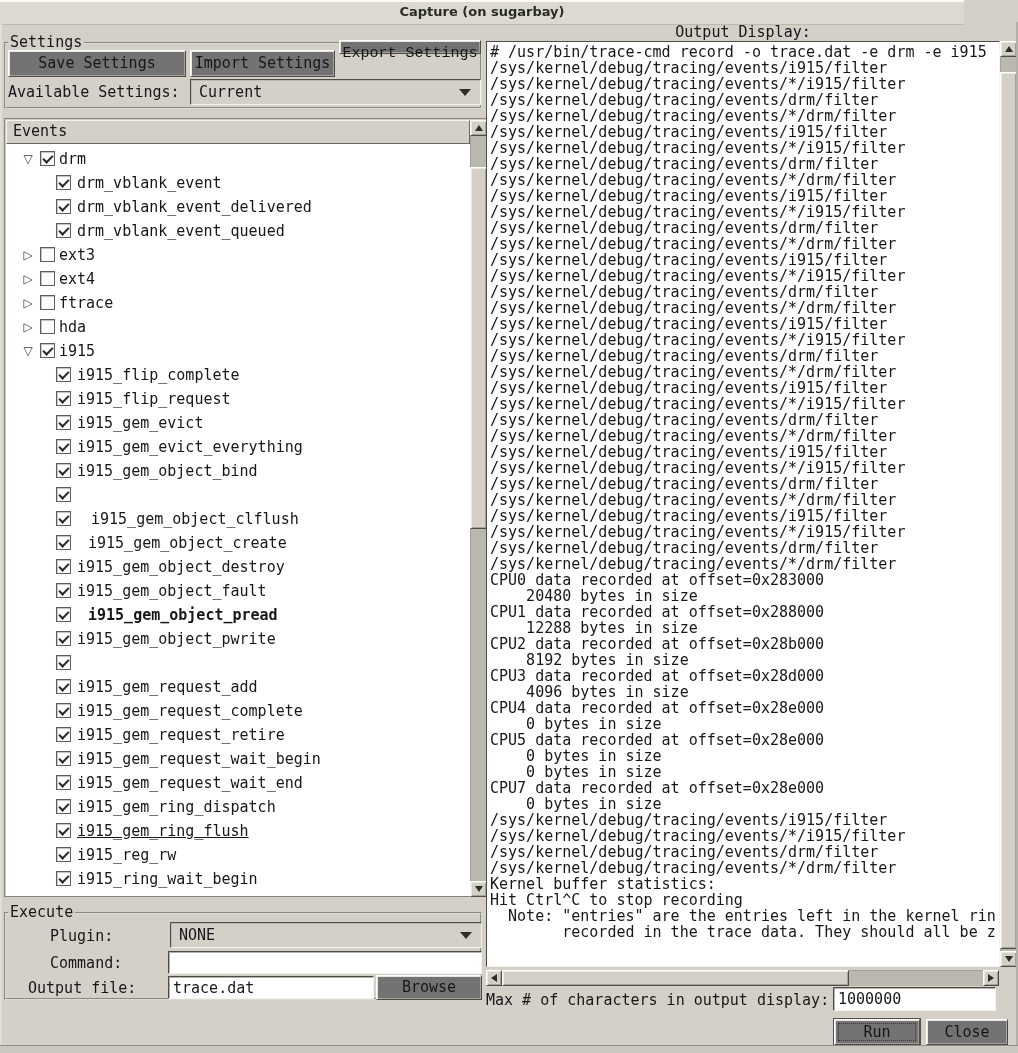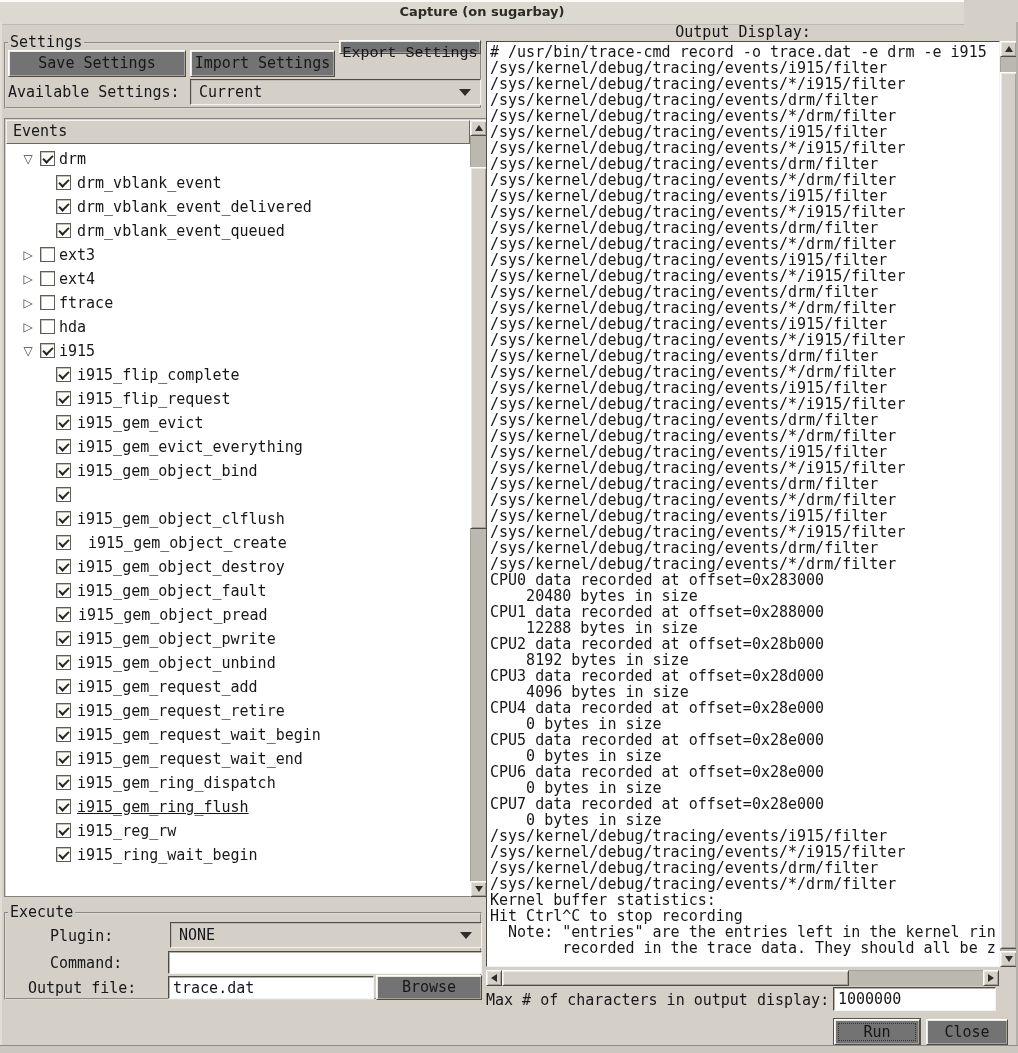--- a/index.html
+++ b/index.html
@@ -194,56 +194,60 @@
     <span class="checkbox checked" style="left: 50px;"></span>
     <span class="tree-label" style="left: 71px;">i915_gem_object_bind</span>
   </div>
         <div class="tree-row">
 
     <span class="checkbox checked" style="left: 50px;"></span>
   </div>
         <div class="tree-row">
 
     <span class="checkbox checked" style="left: 50px;"></span>
-    <span class="tree-label" style="left: 71px; text-align: right;">i915_gem_object_clflush</span>
+    <span class="tree-label" style="left: 85px; text-align: right;">i915_gem_object_clflush</span>
   </div>
         <div class="tree-row">
 
     <span class="checkbox checked" style="left: 50px;"></span>
     <span class="tree-label" style="left: 82px;">i915_gem_object_create</span>
   </div>
         <div class="tree-row">
 
     <span class="checkbox checked" style="left: 50px;"></span>
     <span class="tree-label" style="left: 71px;">i915_gem_object_destroy</span>
   </div>
         <div class="tree-row">
 
     <span class="checkbox checked" style="left: 50px;"></span>
     <span class="tree-label" style="left: 71px;">i915_gem_object_fault</span>
   </div>
         <div class="tree-row">
 
     <span class="checkbox checked" style="left: 50px;"></span>
-    <span class="tree-label" style="left: 72px;">i915_gem_object_pread</span>
+    <span class="tree-label" style="left: 82px; font-weight: bold;">i915_gem_object_pread</span>
   </div>
         <div class="tree-row">
 
     <span class="checkbox checked" style="left: 50px;"></span>
     <span class="tree-label" style="left: 71px;">i915_gem_object_pwrite</span>
   </div>
         <div class="tree-row">
 
     <span class="checkbox checked" style="left: 50px;"></span>
-    <span class="tree-label" style="left: 71px;">i915_gem_object_unbind</span>
   </div>
         <div class="tree-row">
 
     <span class="checkbox checked" style="left: 50px;"></span>
     <span class="tree-label" style="left: 71px;">i915_gem_request_add</span>
+  </div>
+        <div class="tree-row">
+
+    <span class="checkbox checked" style="left: 50px;"></span>
+    <span class="tree-label" style="left: 71px;">i915_gem_request_complete</span>
   </div>
         <div class="tree-row">
 
     <span class="checkbox checked" style="left: 50px;"></span>
     <span class="tree-label" style="left: 71px;">i915_gem_request_retire</span>
   </div>
         <div class="tree-row">
 
     <span class="checkbox checked" style="left: 50px;"></span>
     <span class="tree-label" style="left: 71px;">i915_gem_request_wait_begin</span>
@@ -343,21 +347,20 @@
       <div class="out-line">CPU1 data recorded at offset=0x288000</div>
       <div class="out-line">    12288 bytes in size</div>
       <div class="out-line">CPU2 data recorded at offset=0x28b000</div>
       <div class="out-line">    8192 bytes in size</div>
       <div class="out-line">CPU3 data recorded at offset=0x28d000</div>
       <div class="out-line">    4096 bytes in size</div>
       <div class="out-line">CPU4 data recorded at offset=0x28e000</div>
       <div class="out-line">    0 bytes in size</div>
       <div class="out-line">CPU5 data recorded at offset=0x28e000</div>
       <div class="out-line">    0 bytes in size</div>
-      <div class="out-line">CPU6 data recorded at offset=0x28e000</div>
       <div class="out-line">    0 bytes in size</div>
       <div class="out-line">CPU7 data recorded at offset=0x28e000</div>
       <div class="out-line">    0 bytes in size</div>
       <div class="out-line">/sys/kernel/debug/tracing/events/i915/filter</div>
       <div class="out-line">/sys/kernel/debug/tracing/events/*/i915/filter</div>
       <div class="out-line">/sys/kernel/debug/tracing/events/drm/filter</div>
       <div class="out-line">/sys/kernel/debug/tracing/events/*/drm/filter</div>
       <div class="out-line">Kernel buffer statistics:</div>
       <div class="out-line">Hit Ctrl^C to stop recording</div>
       <div class="out-line">  Note: "entries" are the entries left in the kernel rin</div>

